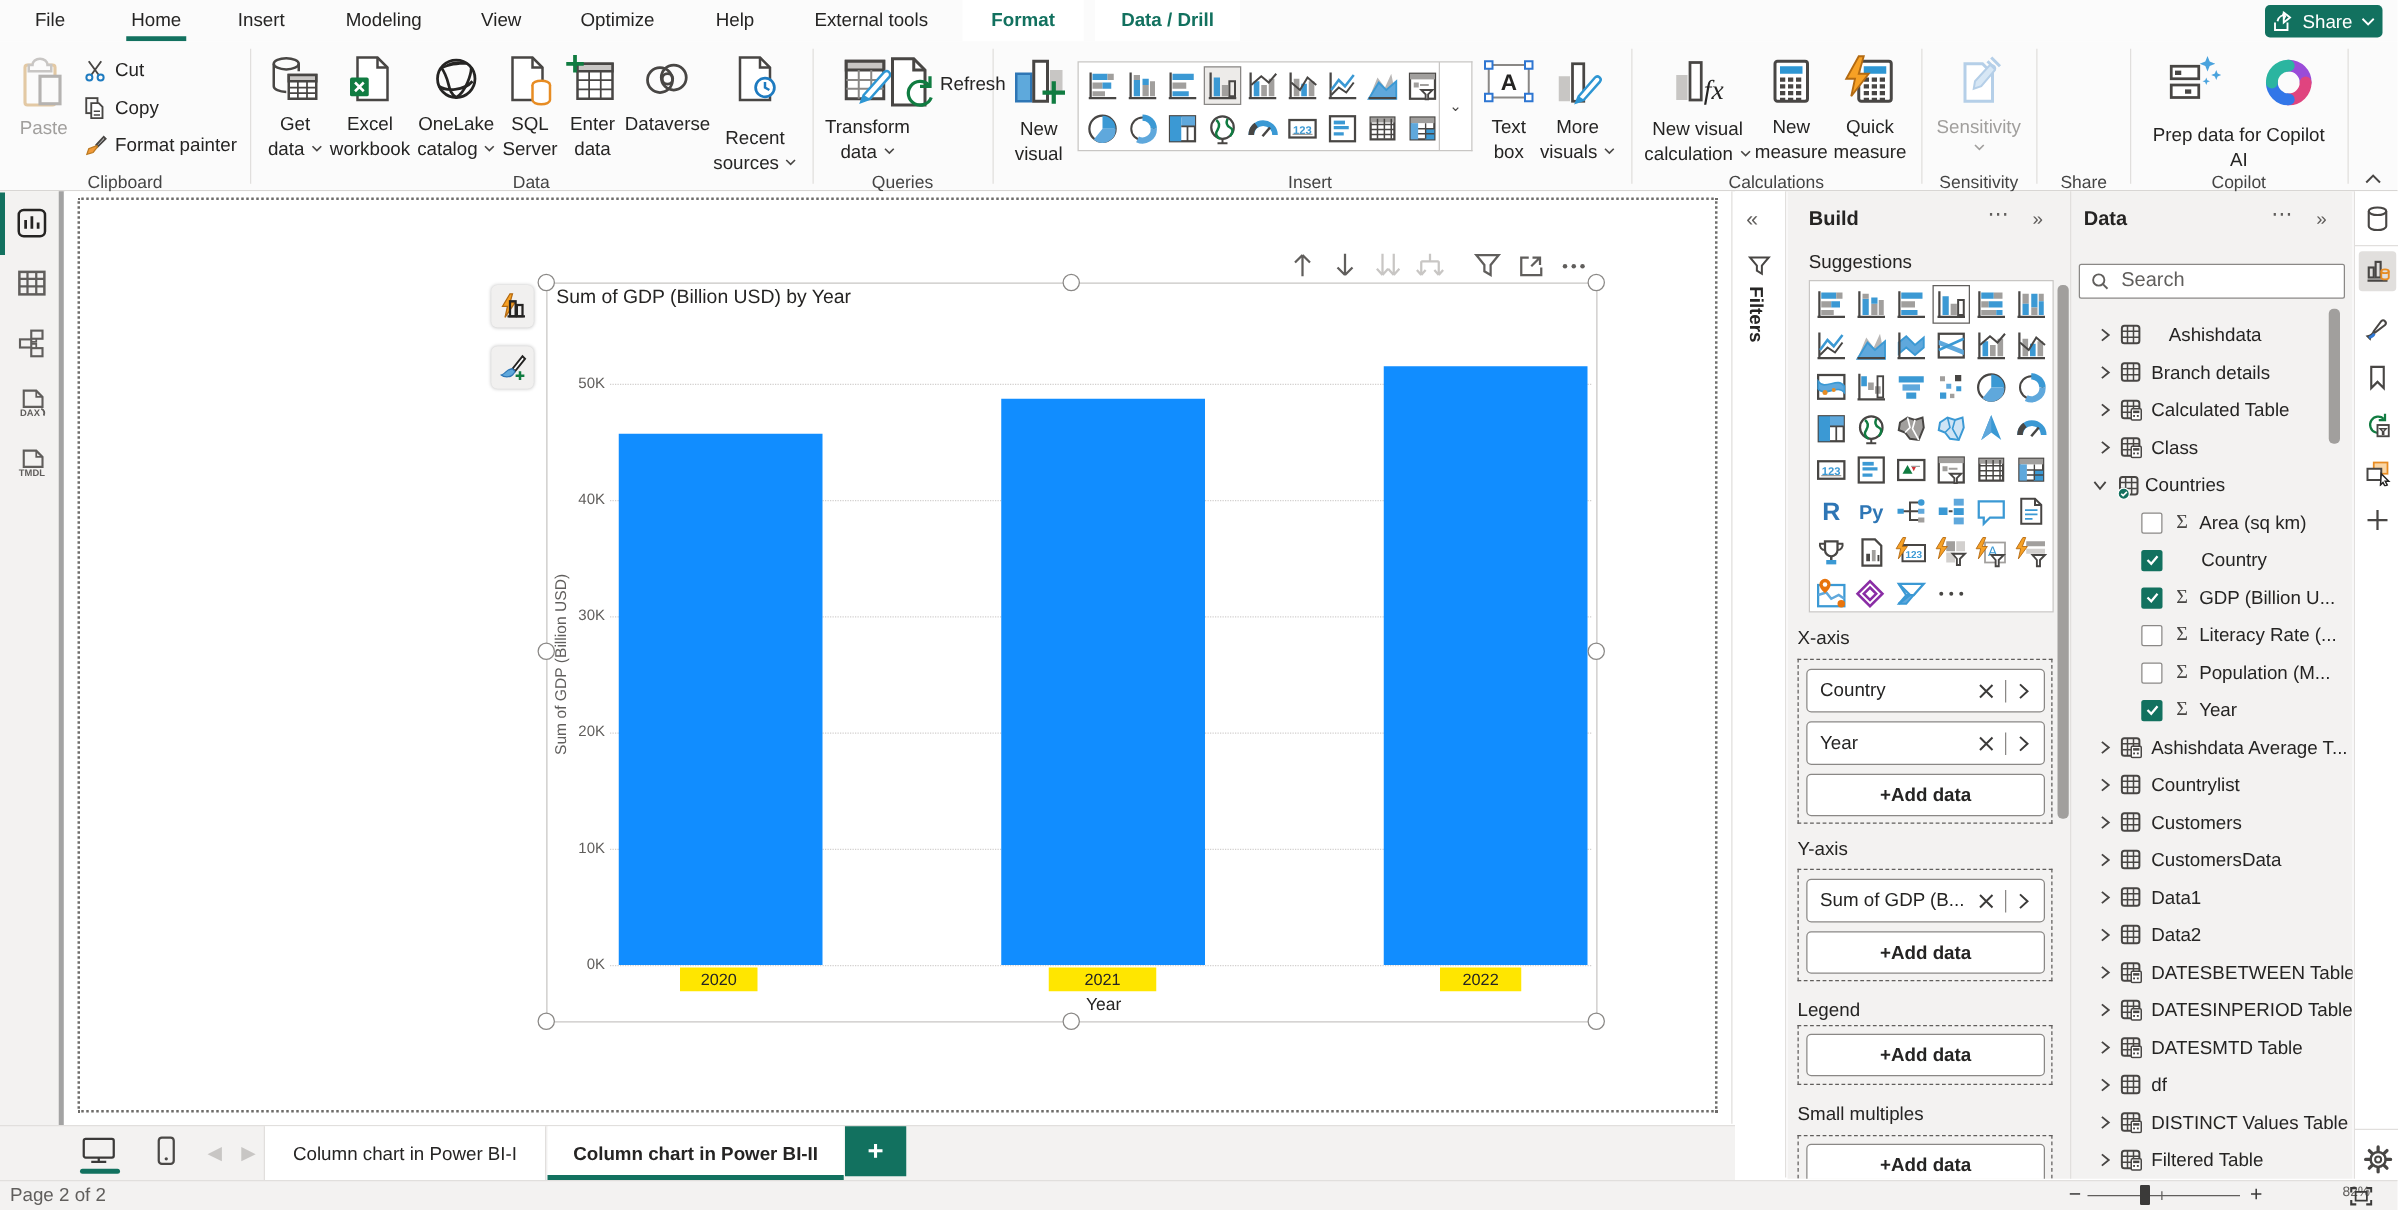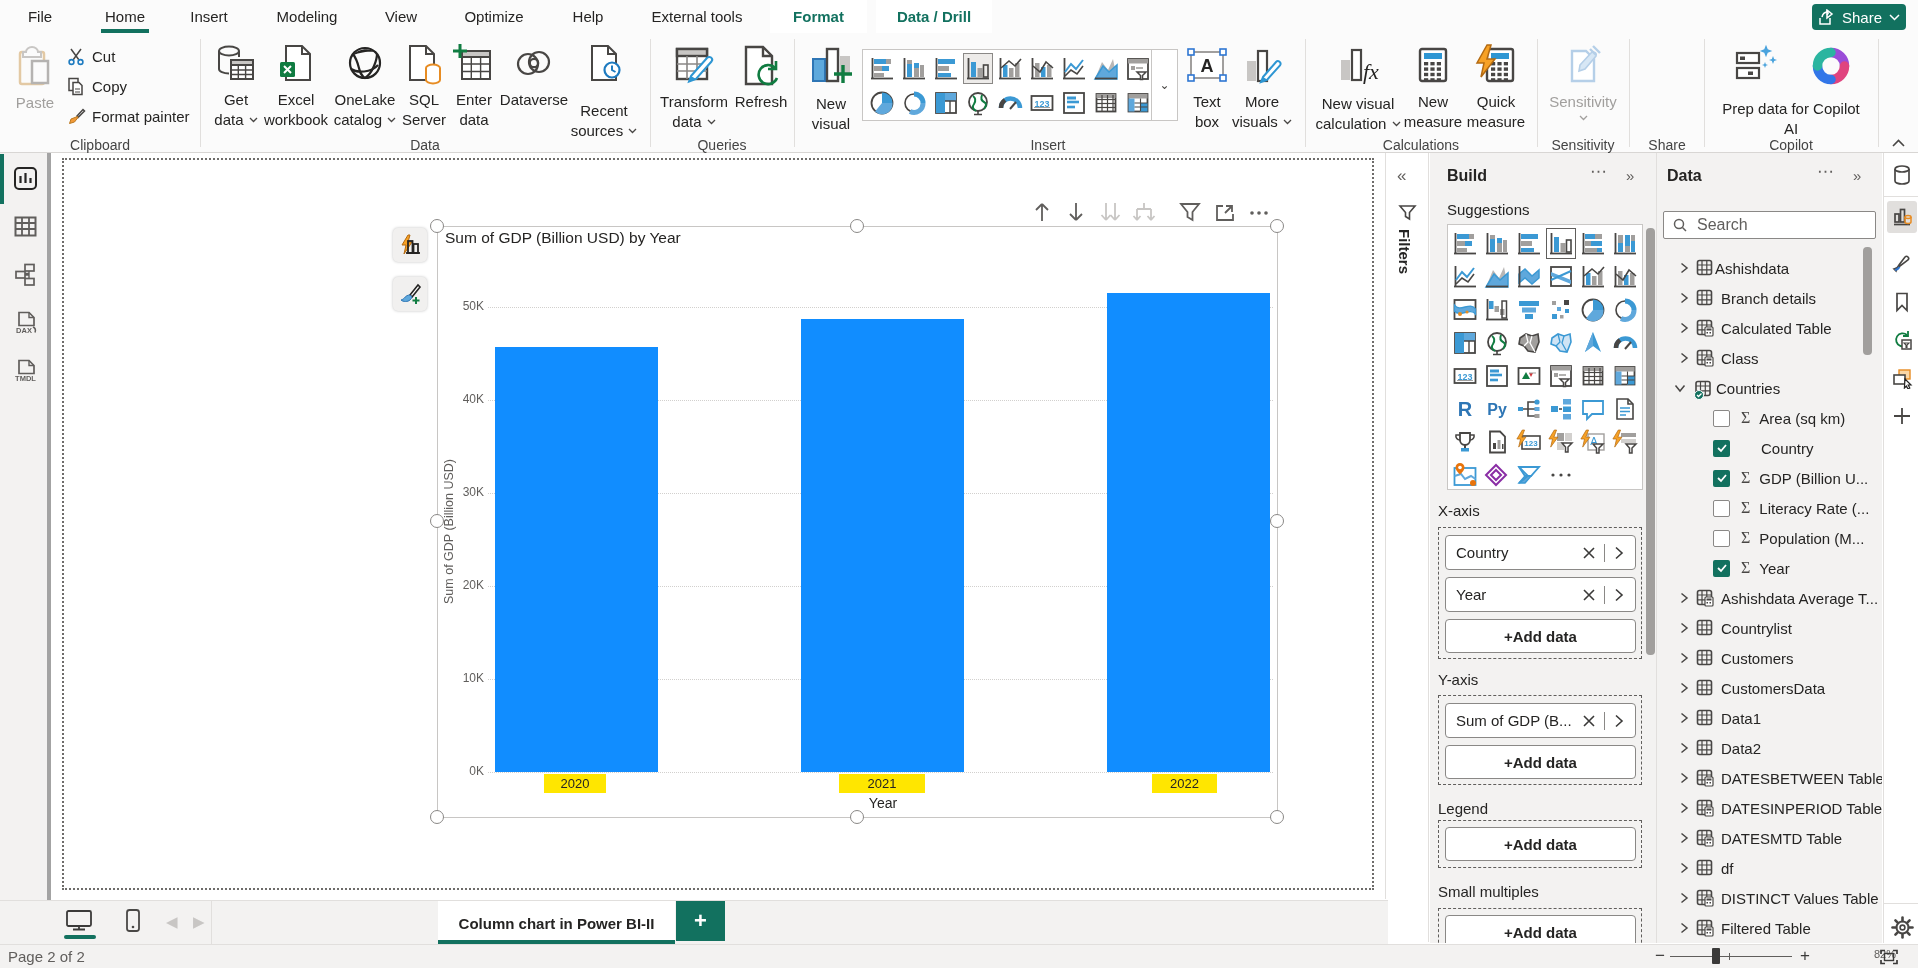--- a/index.html
+++ b/index.html
@@ -169,21 +169,21 @@
         <rect x="6" y="6" width="30" height="7" fill="#C8C6C4" stroke="#484644" stroke-width="2.4"></rect>
         <path d="M16 13 V36 M26 13 V36 M6 21 H36 M6 28 H36" stroke="#8A8886" stroke-width="1.6"></path>
         <path d="M20 33 L36 15 a2.8 2.8 0 0 1 4.5 3.5 L25 36 l-7 2.5 z" fill="#fff" stroke="#2E96D3" stroke-width="2"></path>
         <path d="M20 33 l5 3 -7 2.5 z" fill="#2E96D3"></path>
       </svg>
       <div class="lbl" style="margin-top:3px">Transform</div>
       <div class="lbl">data <svg width="9" height="6" viewBox="0 0 9 6" style="display:inline-block;vertical-align:2px;margin-left:1px">
           <path d="M1 1 L4.5 4.5 L8 1" fill="none" stroke="#484644" stroke-width="1.3"></path>
         </svg></div>
     </div>
-    <div class="a" style="left:706px;top:10px;width:110px;display:flex;flex-direction:column;align-items:center">
+    <div class="a" style="left:706px;top:10px;width:110px;display:flex;flex-direction:row;align-items:center">
       <svg width="46" height="46" viewBox="0 0 46 46" style="">
         <path d="M8 4 h17 l9 9 v28 h-26 z" fill="#fff" stroke="#484644" stroke-width="2.4"></path>
         <path d="M25 4 v9 h9" fill="none" stroke="#484644" stroke-width="2.4"></path>
         <path d="M37 25 a9.5 9.5 0 1 0 2 10" fill="none" stroke="#107C41" stroke-width="2.6"></path>
         <path d="M38 18 v8 h-8" fill="none" stroke="#107C41" stroke-width="2.6"></path>
       </svg>
       <div class="lbl" style="margin-top:3px">Refresh</div>
     </div>
     <div class="a" style="left:776px;top:10px;width:110px;display:flex;flex-direction:column;align-items:center">
       <svg width="48" height="48" viewBox="0 0 48 48" style="">
@@ -1060,21 +1060,21 @@
         <svg width="12" height="12" viewBox="0 0 12 12" style="">
           <path d="M3.5 1.5 L9 6 L3.5 10.5" fill="none" stroke="#484644" stroke-width="1.5"></path>
         </svg>
       </span>
       <span style="margin-left:6px;display:flex">
         <svg width="18" height="18" viewBox="0 0 18 18" style="">
           <rect x="1.5" y="1.5" width="14" height="14" rx="2" fill="none" stroke="#484644" stroke-width="1.6"></rect>
           <path d="M1.5 6 H15.5 M6 1.5 V15.5 M10.8 1.5 V15.5 M1.5 10.8 H15.5" stroke="#484644" stroke-width="1.2"></path>
         </svg>
       </span>
-      <span style="margin-left:1px;white-space:nowrap">Ashishdata</span>
+      <span style="margin-left:21px;white-space:nowrap">Ashishdata</span>
     </div>
     <div class="a" style="left:0;top:130px;width:226px;height:30px;display:flex;align-items:center;font-size:15px">
       <span style="margin-left:21px;display:flex">
         <svg width="12" height="12" viewBox="0 0 12 12" style="">
           <path d="M3.5 1.5 L9 6 L3.5 10.5" fill="none" stroke="#484644" stroke-width="1.5"></path>
         </svg>
       </span>
       <span style="margin-left:6px;display:flex">
         <svg width="18" height="18" viewBox="0 0 18 18" style="">
           <rect x="1.5" y="1.5" width="14" height="14" rx="2" fill="none" stroke="#484644" stroke-width="1.6"></rect>
@@ -1455,20 +1455,21 @@
     <div class="a" style="left:64px;top:34px;width:32px;height:4px;background:#12715F;border-radius:2px"></div>
     <div class="a" style="left:120px;top:7px">
       <svg width="26" height="26" viewBox="0 0 26 26" style="">
         <rect x="7" y="2" width="12" height="21" rx="2.5" fill="none" stroke="#4A4846" stroke-width="1.8"></rect>
         <circle cx="13" cy="19" r="1.3" fill="#4A4846"></circle>
       </svg>
     </div>
     <div class="a" style="left:166px;top:12px;font-size:15px;color:#C8C6C4">◀</div>
     <div class="a" style="left:193px;top:12px;font-size:15px;color:#C8C6C4">▶</div>
     <div class="a" style="left:211px;top:0;width:1px;height:44px;background:#E1DFDD"></div>
+    <div class="a ctr" style="left:212px;top:0;width:225px;height:44px;background:#fff;border-right:1px solid #E1DFDD;font-size:15px">Column chart in Power BI-I</div>
     <div class="a ctr" style="left:438px;top:0;width:237px;height:44px;background:#fff;font-size:15px;font-weight:bold">Column chart in Power BI-II</div>
     <div class="a" style="left:438px;top:39px;width:237px;height:5px;background:#12715F"></div>
     <div class="a ctr" style="left:676px;top:0;width:49px;height:40px;background:#12715F;color:#fff;font-size:22px;font-weight:bold">+</div>
   </div>
 <div class="a" style="left:0;top:944px;width:1918px;height:24px;background:#F3F2F1;border-top:1px solid #E1DFDD">
     <div class="a" style="left:8px;top:3px;font-size:15px;color:#605E5C">Page 2 of 2</div>
     <div class="a" style="left:1655px;top:1px;font-size:17px;color:#3B3A39">−</div>
     <div class="a" style="left:1670px;top:11px;width:122px;height:1px;background:#605E5C"></div>
     <div class="a" style="left:1729px;top:8px;width:1px;height:7px;background:#605E5C"></div>
     <div class="a" style="left:1712px;top:3px;width:8px;height:16px;background:#3B3A39;border-radius:1px"></div>

